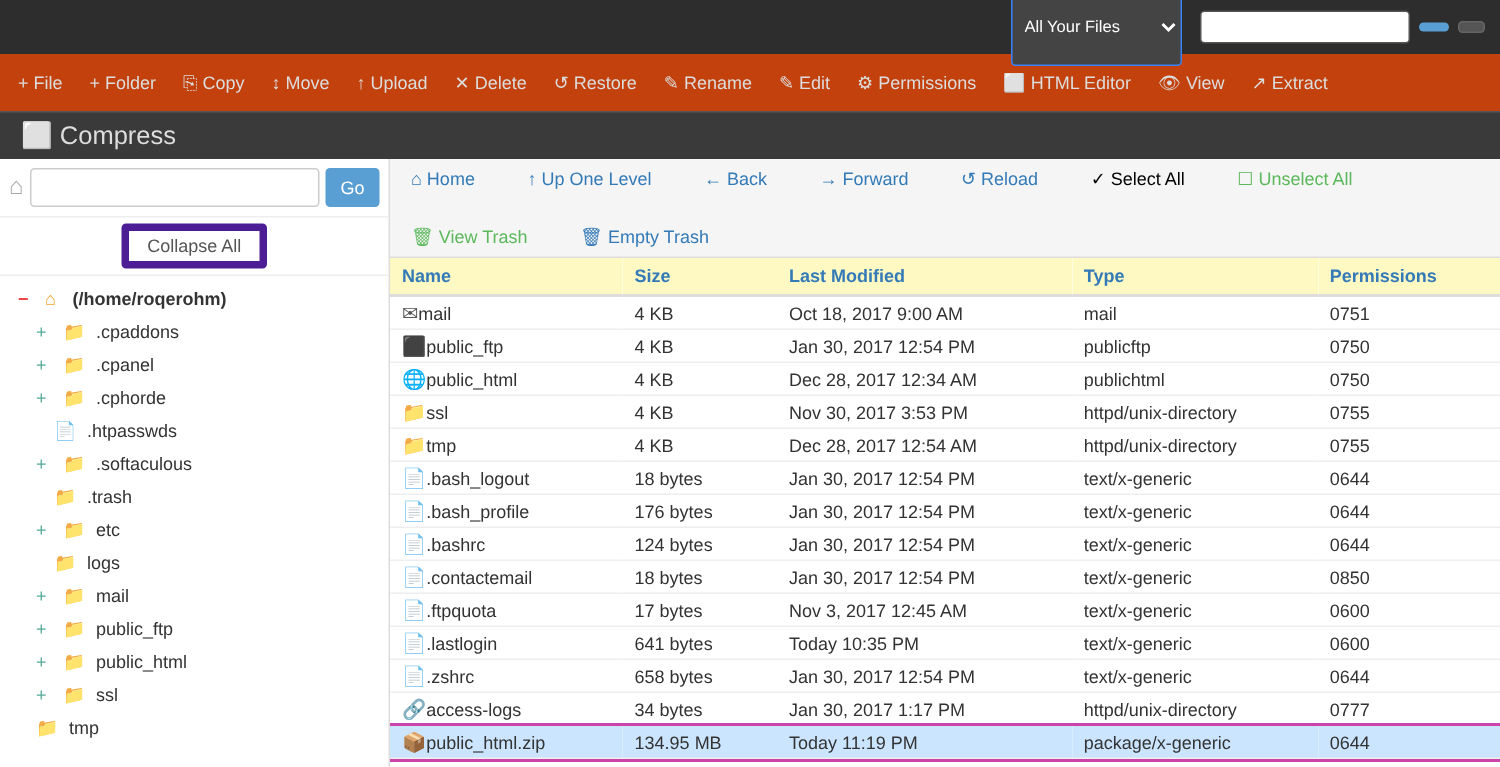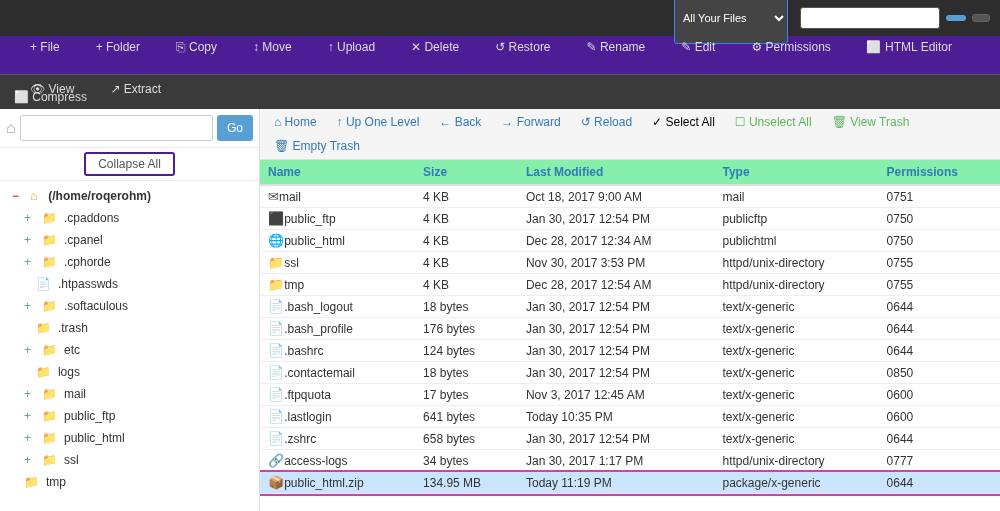--- a/index.html
+++ b/index.html
@@ -10,54 +10,54 @@
     .header .logo { font-size: 20px; color: #ff6600; margin-right: 8px; font-weight: bold; }
     .header .search-section { margin-left: auto; display: flex; align-items: center; gap: 6px; }
     .header .search-label { color: #ccc; font-size: 12px; }
     .header select { font-size: 11px; padding: 18px 4px; border-radius: 3px; border: 1px solid #3b82f6; background: #444; color: #fff; }
     .header .for-label { color: #ccc; font-size: 12px; }
     .header .search-input { padding: 3px 6px; border-radius: 3px; border: 1px solid #555; font-size: 12px; width: 140px; }
     .header .go-btn { background: #5a9fd4; color: #fff; border: none; padding: 3px 10px; border-radius: 3px; cursor: pointer; font-size: 12px; }
     .header .settings-btn { background: #555; color: #fff; border: 1px solid #666; padding: 3px 8px; border-radius: 3px; cursor: pointer; font-size: 12px; display: flex; align-items: center; gap: 4px; }
 
     
-    .toolbar { background: #4c1d95; display: flex; align-items: center; padding: 0 22px; height: 38px; flex-wrap: wrap; gap: 20px; }
+    .toolbar { background: #c2410c; display: flex; align-items: center; padding: 0 4px; height: 38px; flex-wrap: wrap; gap: 2px; }
     .toolbar-btn { color: #ddd; background: none; border: none; cursor: pointer; padding: 4px 8px; font-size: 12px; display: flex; align-items: center; gap: 3px; border-radius: 3px; }
     .toolbar-btn.active { border: 2px solid #cc44aa; color: #fff; }
 
     
     .compress-bar { background: #3a3a3a; padding: 2px 6px; border-top: 1px solid #555; }
-    .compress-btn { color: #ddd; background: none; border: none; cursor: pointer; padding: 3px 8px; font-size: 12px; display: flex; align-items: center; gap: 3px; margin-top: 10px; }
+    .compress-btn { color: #ddd; background: none; border: none; cursor: pointer; padding: 3px 8px; font-size: 17px; display: flex; align-items: center; gap: 3px; }
 
     
     .main { display: flex; height: calc(511px - 36px - 38px - 22px); }
 
     
     .sidebar { width: 260px; background: #fff; border-right: 1px solid #ddd; display: flex; flex-direction: column; overflow: hidden; }
     .sidebar-search { display: flex; padding: 6px; gap: 4px; border-bottom: 1px solid #eee; }
     .sidebar-search input { flex: 1; padding: 3px 6px; border: 1px solid #ccc; border-radius: 3px; font-size: 12px; }
     .sidebar-search .go-btn { background: #5a9fd4; color: #fff; border: none; padding: 3px 10px; border-radius: 3px; cursor: pointer; font-size: 12px; }
     .sidebar-collapse { text-align: center; padding: 4px; border-bottom: 1px solid #eee; }
-    .sidebar-collapse button { background: none; border: 2px solid #4c1d95; padding: 3px 12px; border-radius: 3px; cursor: pointer; font-size: 12px; color: #555; }
+    .sidebar-collapse button { background: none; border: 5px solid #4c1d95; padding: 3px 12px; border-radius: 3px; cursor: pointer; font-size: 12px; color: #555; }
     .sidebar-tree { flex: 1; overflow-y: auto; padding: 4px 0; }
     .tree-item { padding: 2px 0; cursor: pointer; white-space: nowrap; }
     .tree-item span { display: inline-flex; align-items: center; gap: 3px; padding: 1px 4px; border-radius: 2px; }
     .tree-root { font-weight: bold; padding-left: 4px; }
     .tree-indent-1 { padding-left: 16px; }
     .tree-indent-2 { padding-left: 28px; }
 
     
     .file-panel { flex: 1; display: flex; flex-direction: column; overflow: hidden; background: #fff; }
-    .nav-bar { background: #f5f5f5; border-bottom: 1px solid #ddd; display: flex; align-items: center; padding: 3px 6px; gap: 4px; flex-wrap: wrap; }
+    .nav-bar { background: #f5f5f5; border-bottom: 1px solid #ddd; display: flex; align-items: center; padding: 3px 6px; gap: 19px; flex-wrap: wrap; }
     .nav-btn { background: none; border: none; cursor: pointer; padding: 3px 8px; font-size: 12px; color: #337ab7; display: flex; align-items: center; gap: 3px; border-radius: 3px; }
 
     
     .file-table-wrap { flex: 1; overflow-y: auto; }
     table { width: 100%; border-collapse: collapse; }
-    thead th { background: #86efac; border-bottom: 2px solid #ddd; padding: 5px 8px; text-align: left; font-size: 12px; color: #337ab7; cursor: pointer; white-space: nowrap; position: sticky; top: 0; }
+    thead th { background: #fef9c3; border-bottom: 2px solid #ddd; padding: 5px 8px; text-align: left; font-size: 12px; color: #337ab7; cursor: pointer; white-space: nowrap; position: sticky; top: 0; }
     tbody tr { border-bottom: 1px solid #eee; }
     td { padding: 3px 8px; font-size: 12px; white-space: nowrap; }
     .file-name { display: flex; align-items: center; }
   </style>
 </head>
 <body>
 
 <div class="header">
   <span class="logo"></span>
   <span></span>

